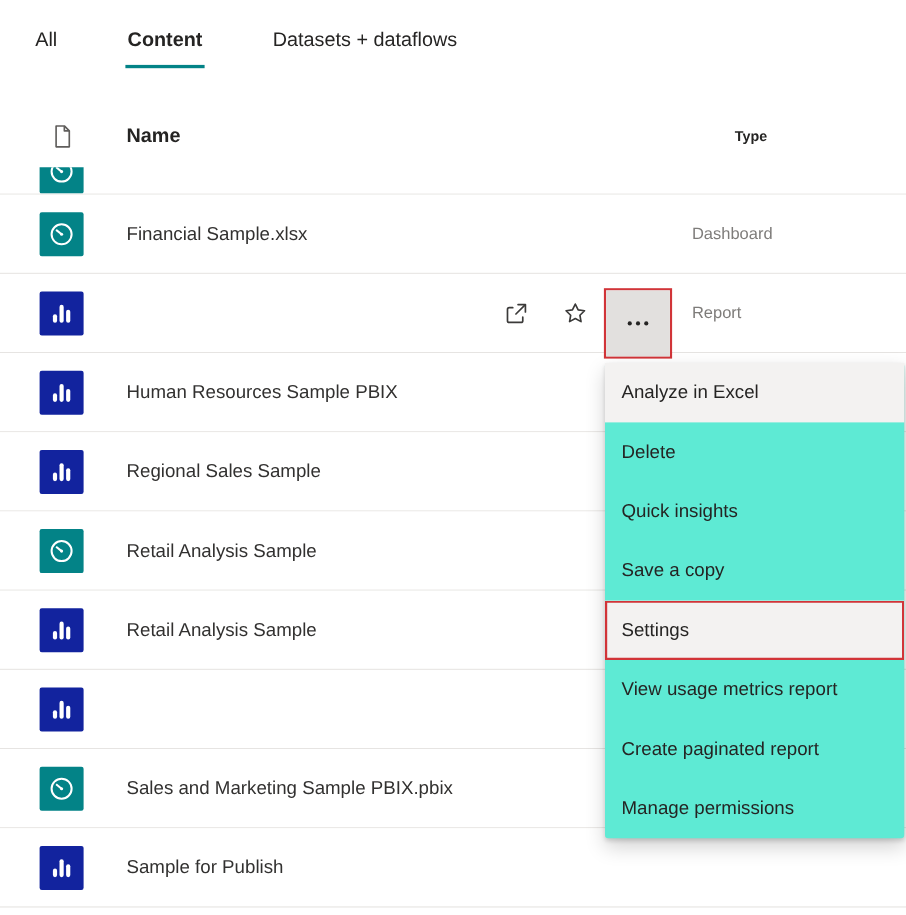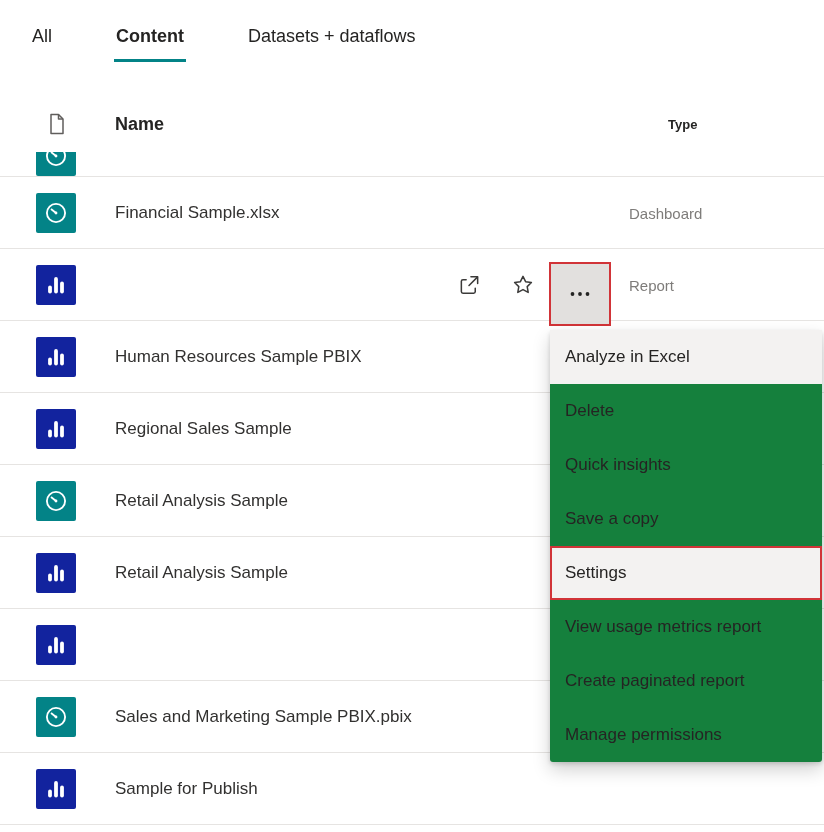--- a/index.html
+++ b/index.html
@@ -92,21 +92,21 @@
     border: none;
     background: #e2e0de;
     display: flex; align-items: center; justify-content: center;
     cursor: pointer;
   }
   
   .menu {
     position: absolute;
     left: 550px; top: 330px;
     width: 272px;
-    background: #15803d;
+    background: #5eead4;
     box-shadow: 0 2px 4px rgba(0,0,0,0.14), 0 8px 18px rgba(0,0,0,0.18);
     border-radius: 3px;
     z-index: 10;
   }
   .menu-item {
     height: 54px;
     display: flex; align-items: center;
     padding-left: 15px;
     font-size: 17px;
     color: #252423;

